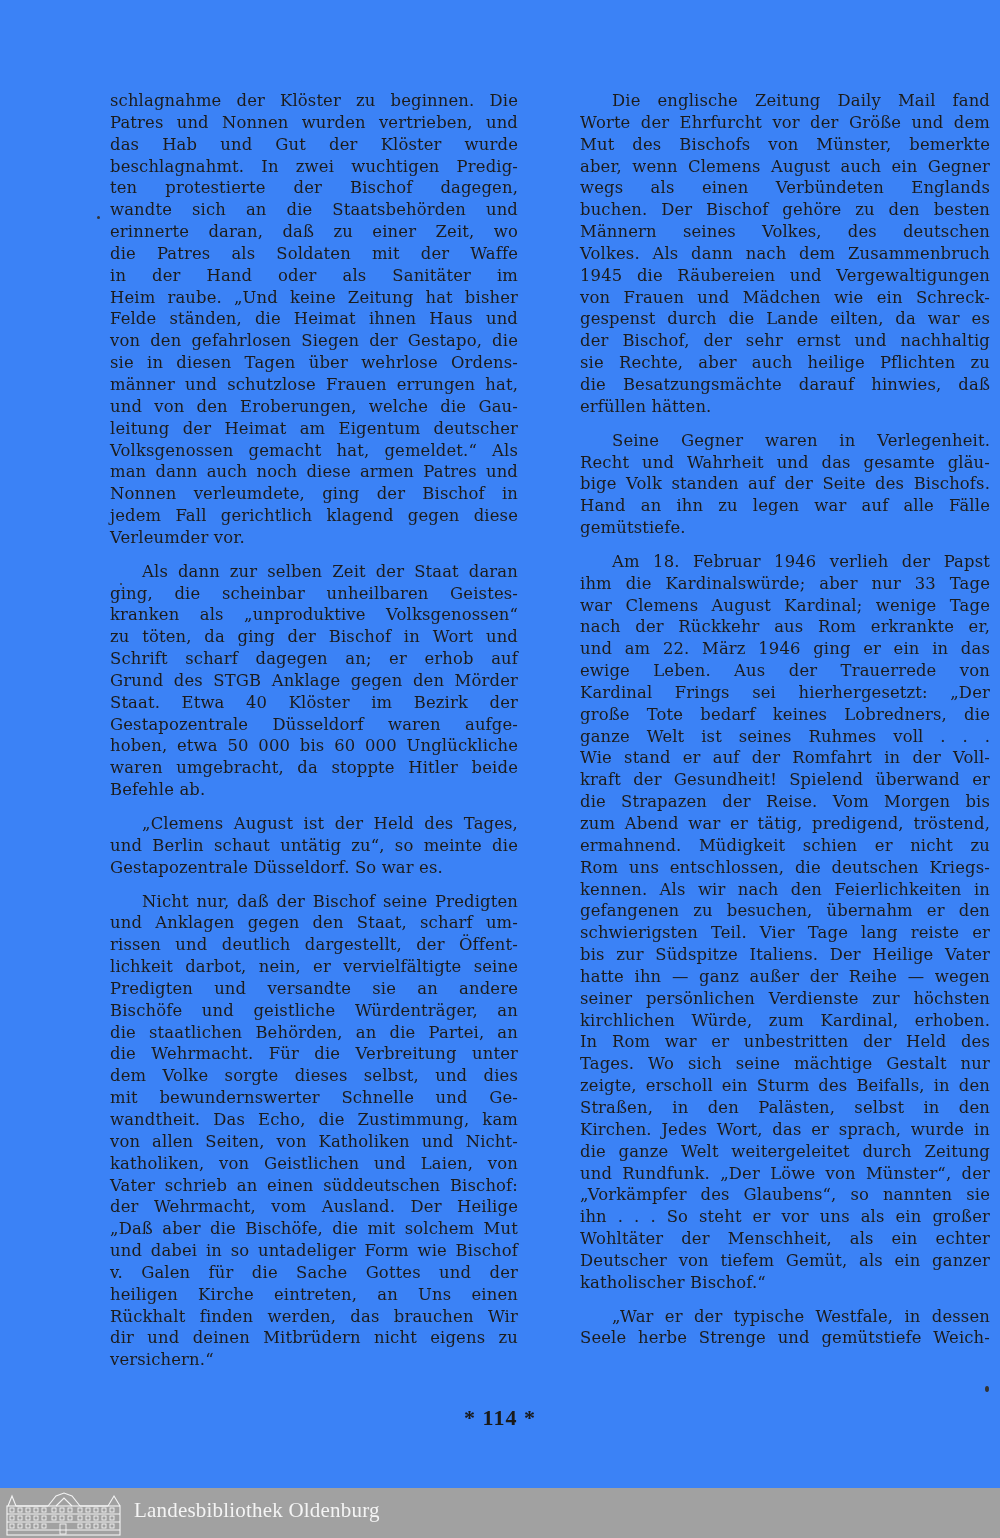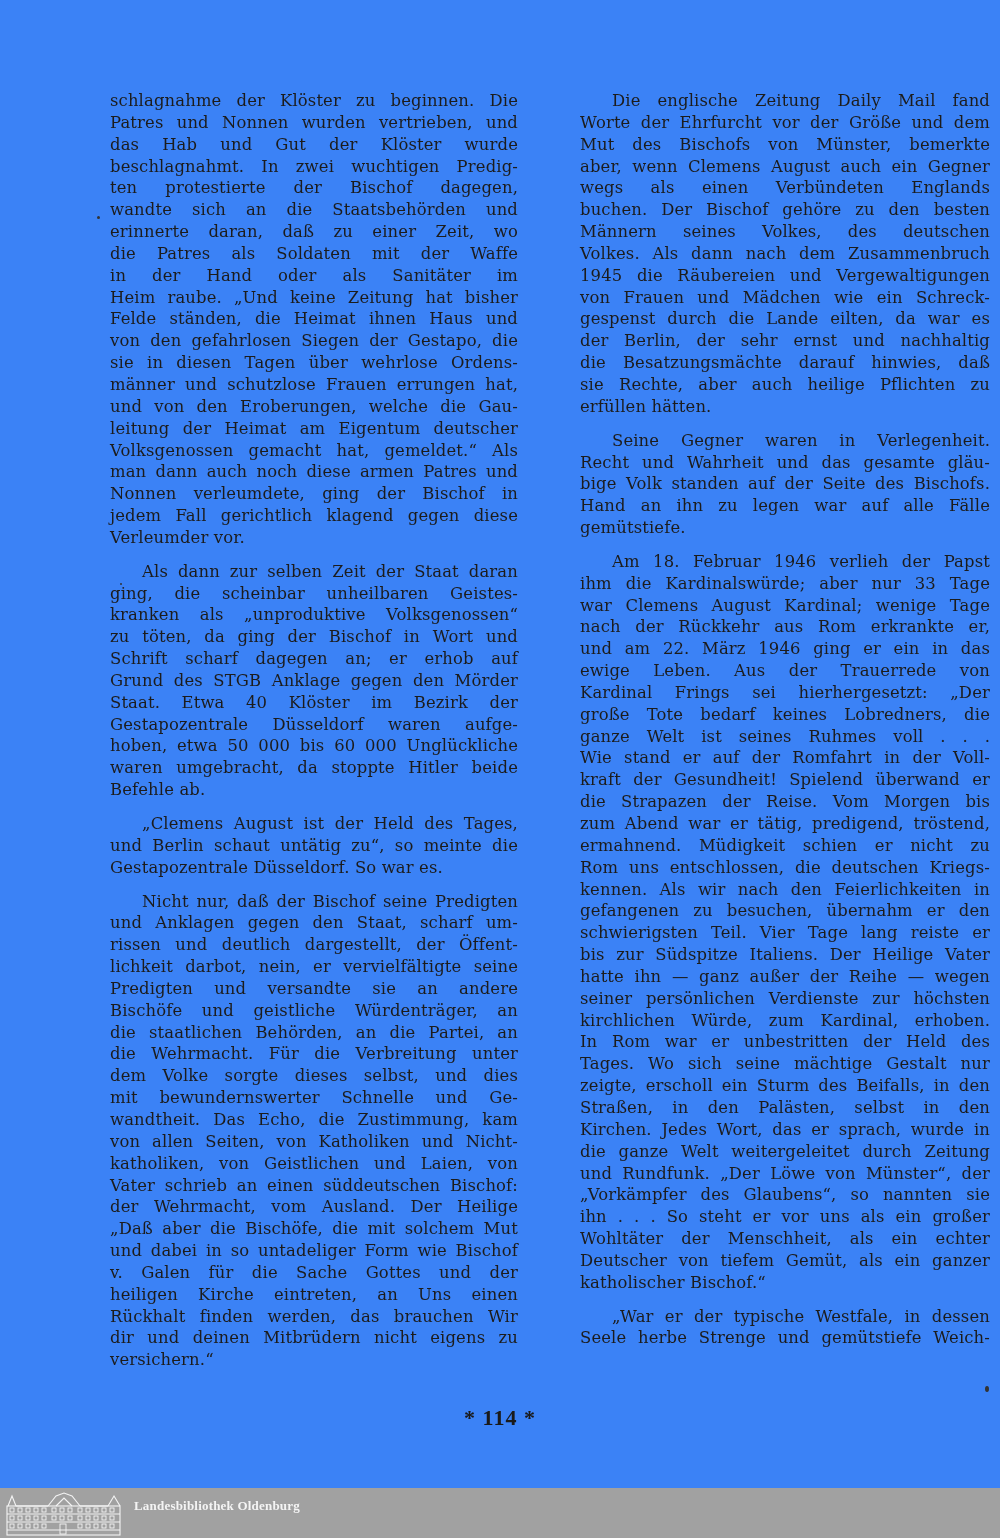--- a/index.html
+++ b/index.html
@@ -58,24 +58,23 @@
     }
     .footer-logo {
       position: absolute;
       left: 4px; top: 2px;
       width: 118px; height: 46px;
     }
     .footer-text {
       position: absolute;
       left: 134px; top: 10px;
       font-family: "Liberation Serif", serif;
-      font-size: 13px;
+      font-size: 21px;
       color: #f4f4f4;
       letter-spacing: 0.2px;
-      font-weight: bold;
     }
     .speck { position: absolute; background: #333; border-radius: 50%; }
   </style>
 </head>
 <body>
 
 <div class="page">
 
   <div class="column col-left" id="col-left">
       <div class="para">
@@ -150,23 +149,23 @@
         <span class="line">Worte der Ehrfurcht vor der Größe und dem</span>
         <span class="line">Mut des Bischofs von Münster, bemerkte</span>
         <span class="line">aber, wenn Clemens August auch ein Gegner</span>
         <span class="line">wegs als einen Verbündeten Englands</span>
         <span class="line">buchen. Der Bischof gehöre zu den besten</span>
         <span class="line">Männern seines Volkes, des deutschen</span>
         <span class="line">Volkes. Als dann nach dem Zusammenbruch</span>
         <span class="line">1945 die Räubereien und Vergewaltigungen</span>
         <span class="line">von Frauen und Mädchen wie ein Schreck-</span>
         <span class="line">gespenst durch die Lande eilten, da war es</span>
-        <span class="line">der Berlin, der sehr ernst und nachhaltig</span>
+        <span class="line">der Bischof, der sehr ernst und nachhaltig</span>
+        <span class="line">sie Rechte, aber auch heilige Pflichten zu</span>
         <span class="line">die Besatzungsmächte darauf hinwies, daß</span>
-        <span class="line">sie Rechte, aber auch heilige Pflichten zu</span>
         <span class="line last">erfüllen hätten.</span>
       </div>
       <div class="para">
         <span class="line indent">Seine Gegner waren in Verlegenheit.</span>
         <span class="line">Recht und Wahrheit und das gesamte gläu-</span>
         <span class="line">bige Volk standen auf der Seite des Bischofs.</span>
         <span class="line">Hand an ihn zu legen war auf alle Fälle</span>
         <span class="line last">gemütstiefe.</span>
       </div>
       <div class="para">

